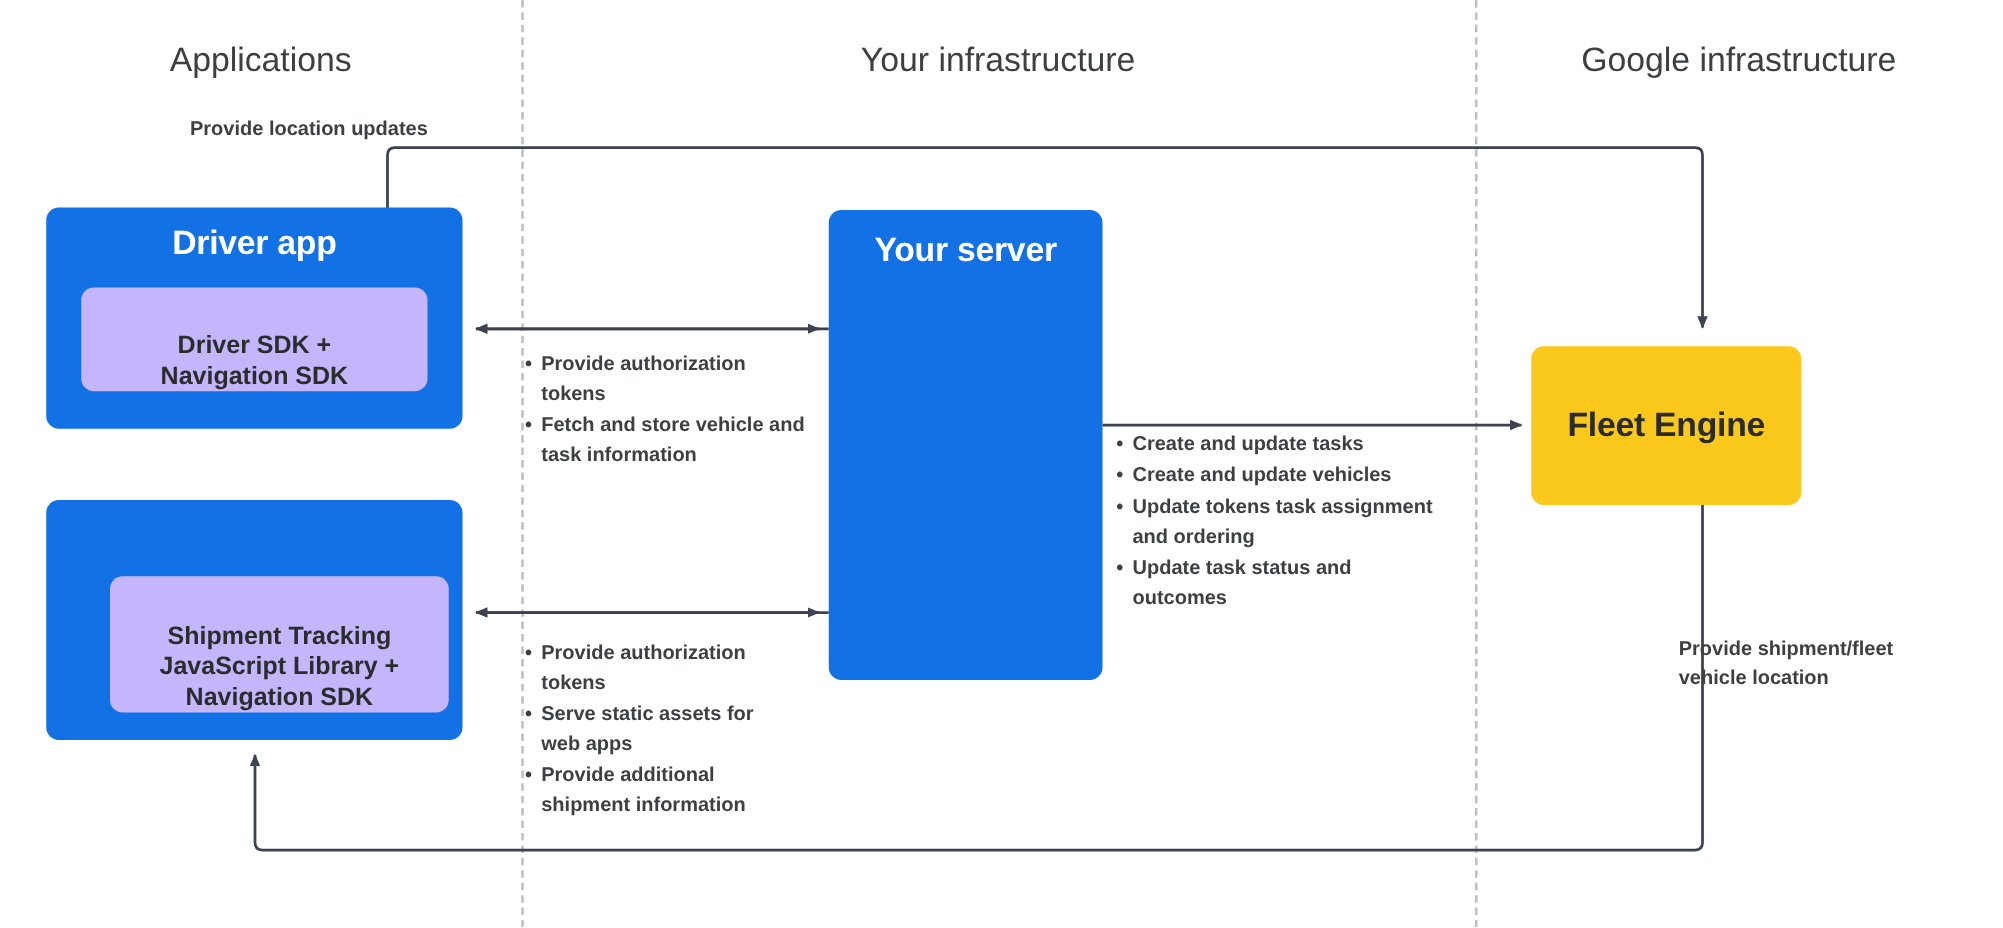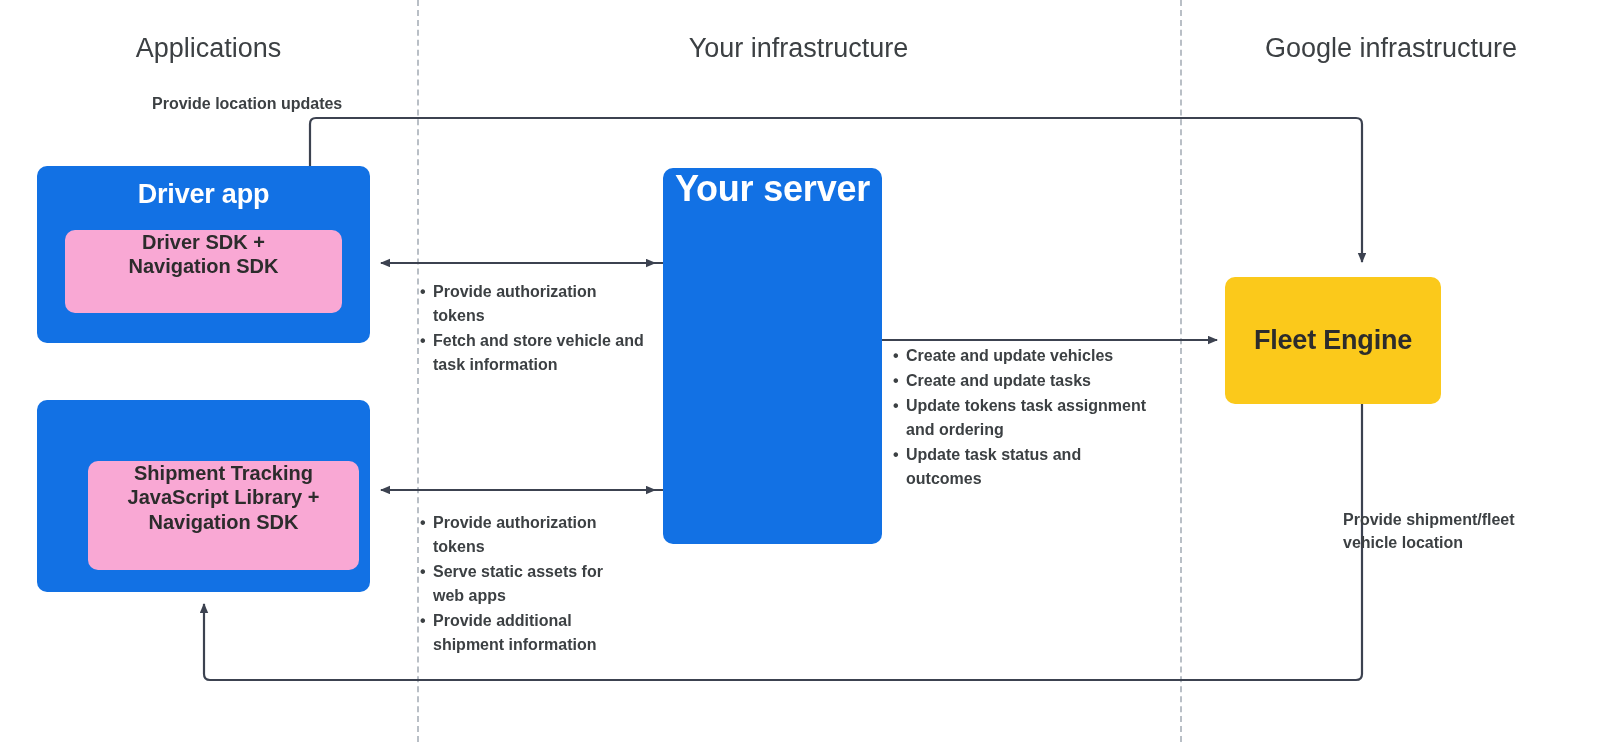--- a/index.html
+++ b/index.html
@@ -69,24 +69,24 @@
   }
   .node-title {
     font-family: "Liberation Sans", sans-serif;
     font-weight: bold;
     text-align: center;
     color: #ffffff;
     letter-spacing: -0.2px;
   }
   .inner-yellow {
     position: absolute;
-    background: #f9a8d4;
+    background: #c4b5fd;
     border-radius: 10px;
     display: flex;
-    align-items: flex-start;
+    align-items: flex-end;
     justify-content: center;
   }
   .inner-label {
     font-family: "Liberation Sans", sans-serif;
     font-weight: bold;
     color: #2c2c2c;
     text-align: center;
     line-height: 1.22;
   }
 
@@ -114,21 +114,22 @@
   #inner-shipment-tracking {
     left: 35px; top: 61px; width: 271px; height: 109px; margin-left: 16px;
   }
   #inner-shipment-tracking .inner-label { font-size: 20px; }
 
   
   #node-your-server {
     left: 663px; top: 168px; width: 219px; height: 376px;
   }
   #node-your-server .node-title {
-    font-size: 36px;
+    margin-top: 17px;
+    font-size: 27px;
   }
 
   
   #node-fleet-engine {
     left: 1225px; top: 277px; width: 216px; height: 127px;
     display: flex; align-items: center; justify-content: center;
   }
   #node-fleet-engine .node-title {
     color: #2c2c2c;
     font-size: 27px;
@@ -240,19 +241,19 @@
       <li>Fetch and store vehicle and task information</li>
     </ul>
 
   <ul class="bullet-list" id="bullets-consumer-server">
       <li>Provide authorization tokens</li>
       <li>Serve static assets for web apps</li>
       <li>Provide additional shipment information</li>
     </ul>
 
   <ul class="bullet-list" id="bullets-server-fleet">
+      <li>Create and update tasks</li>
       <li>Create and update vehicles</li>
-      <li>Create and update tasks</li>
       <li>Update tokens task assignment and ordering</li>
       <li>Update task status and outcomes</li>
     </ul>
 
 </div>
 
 </body></html>

